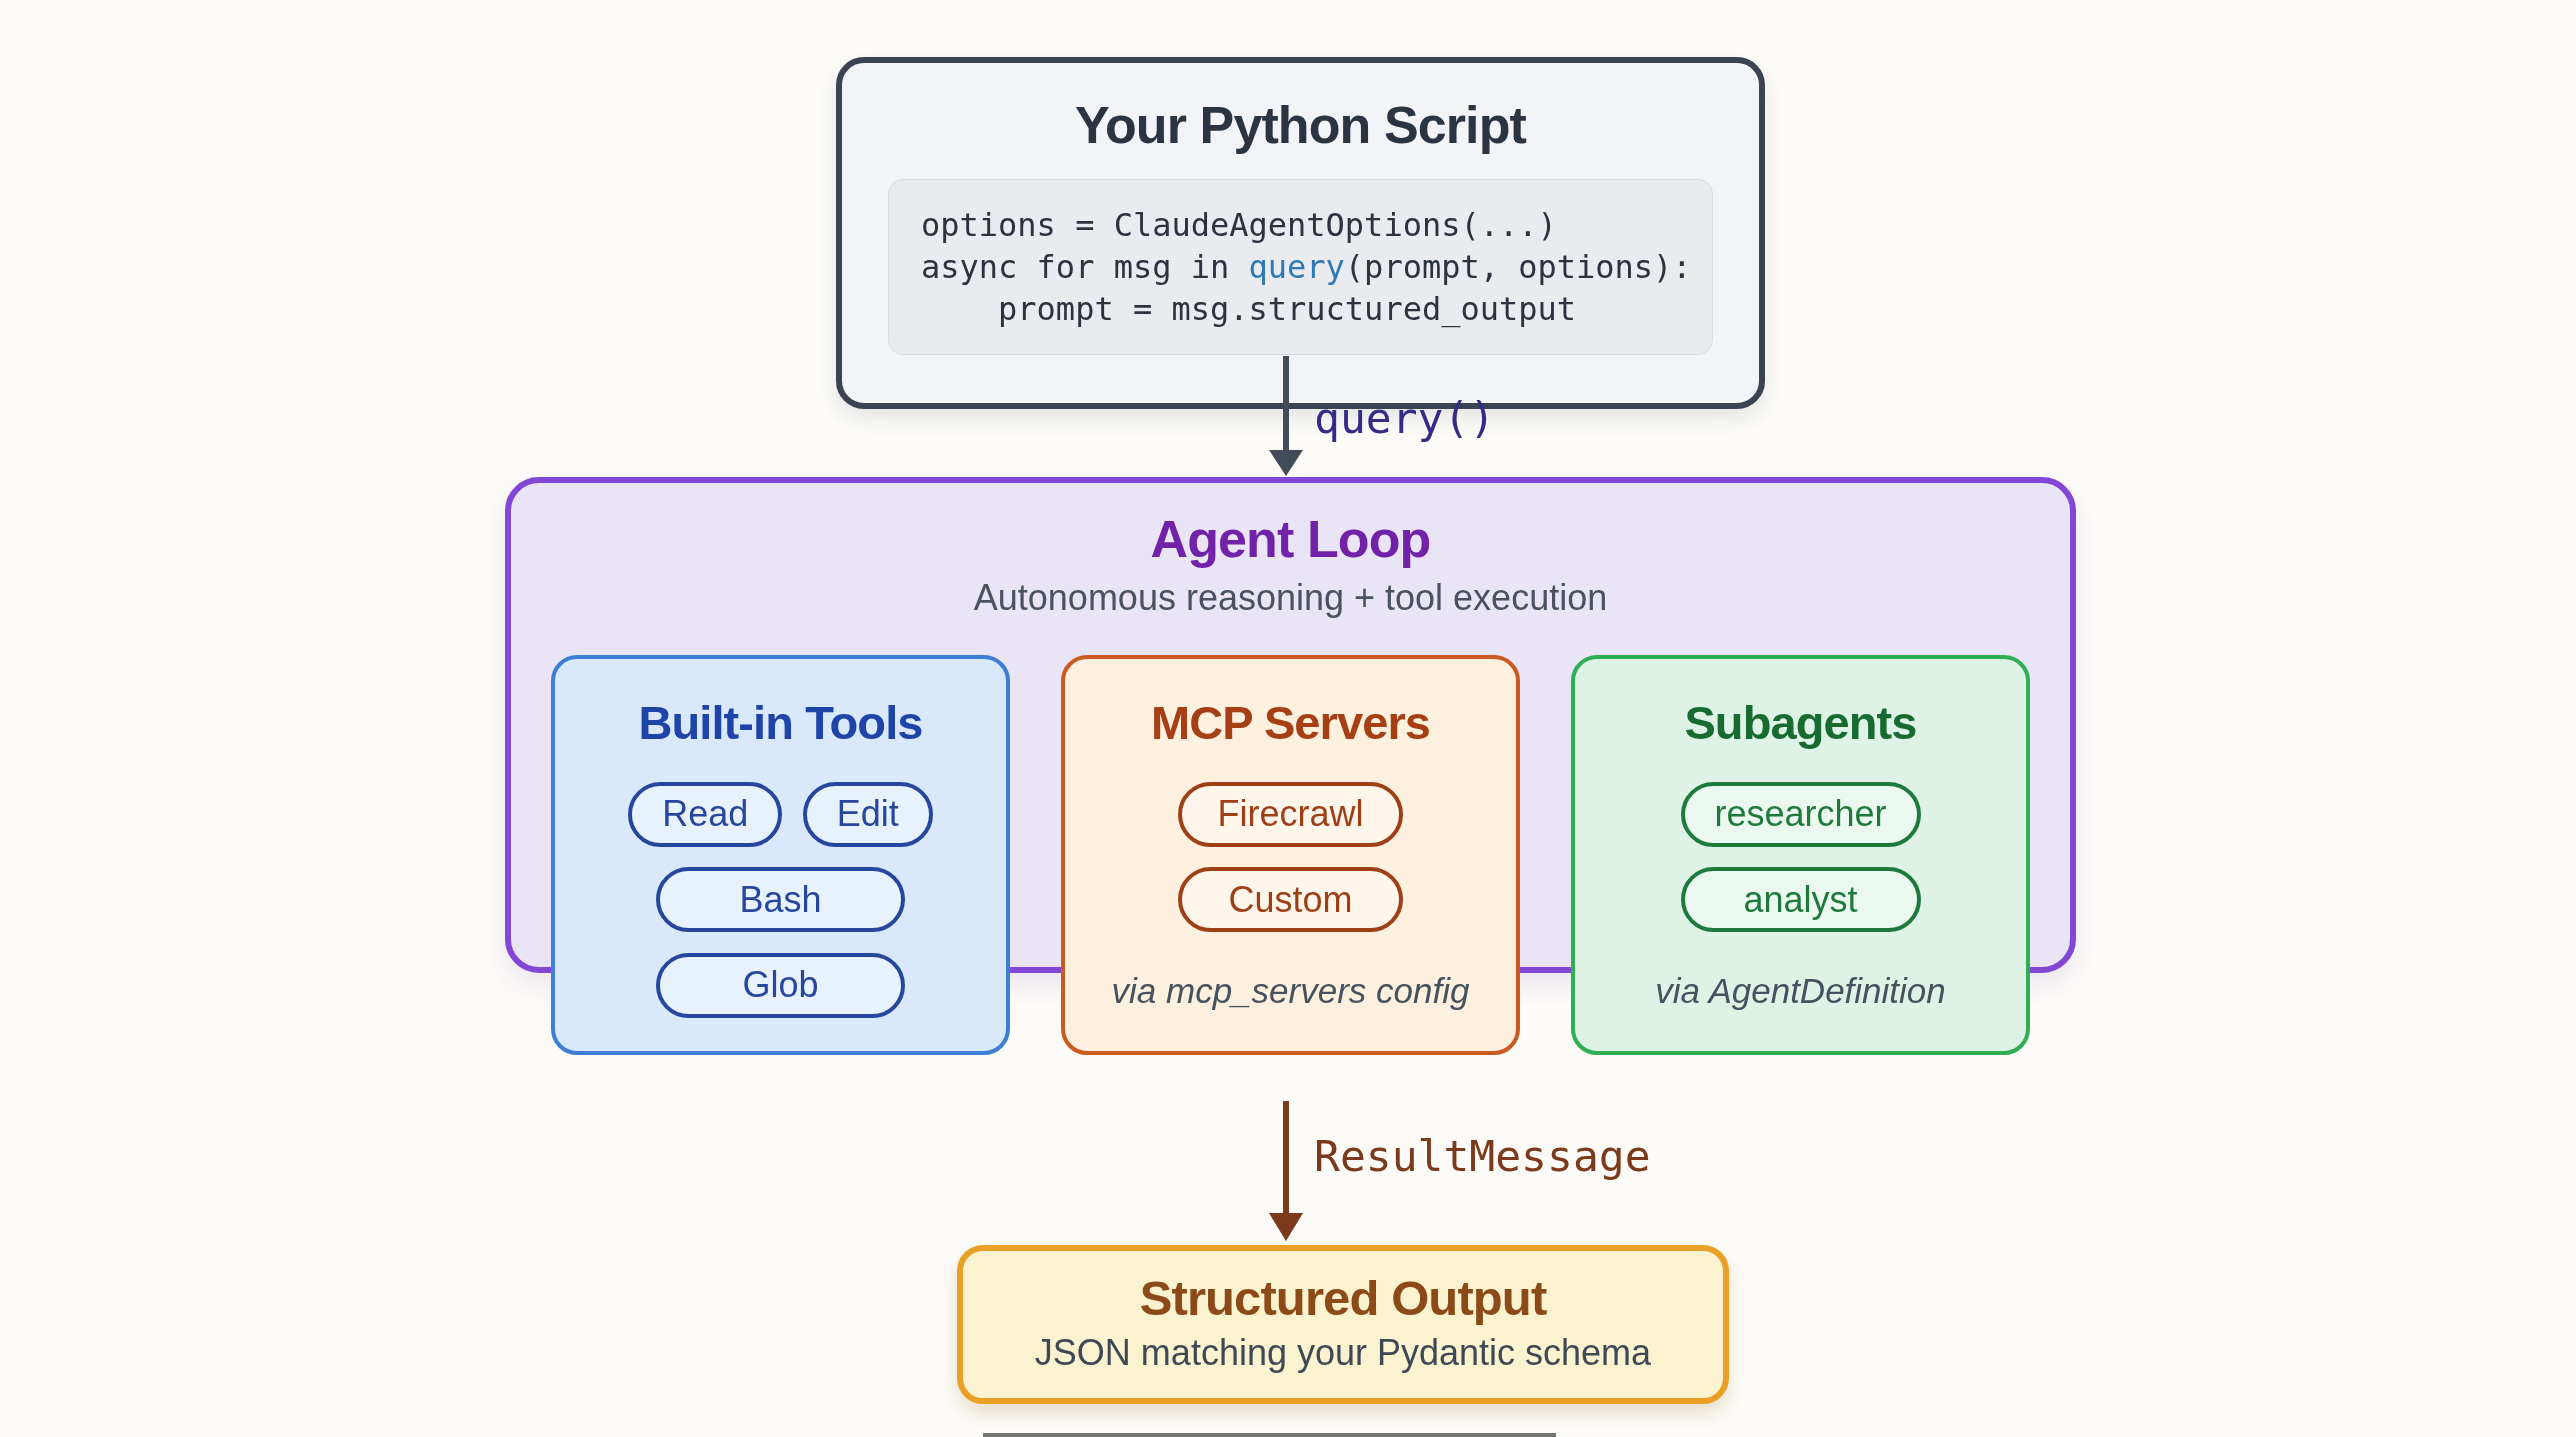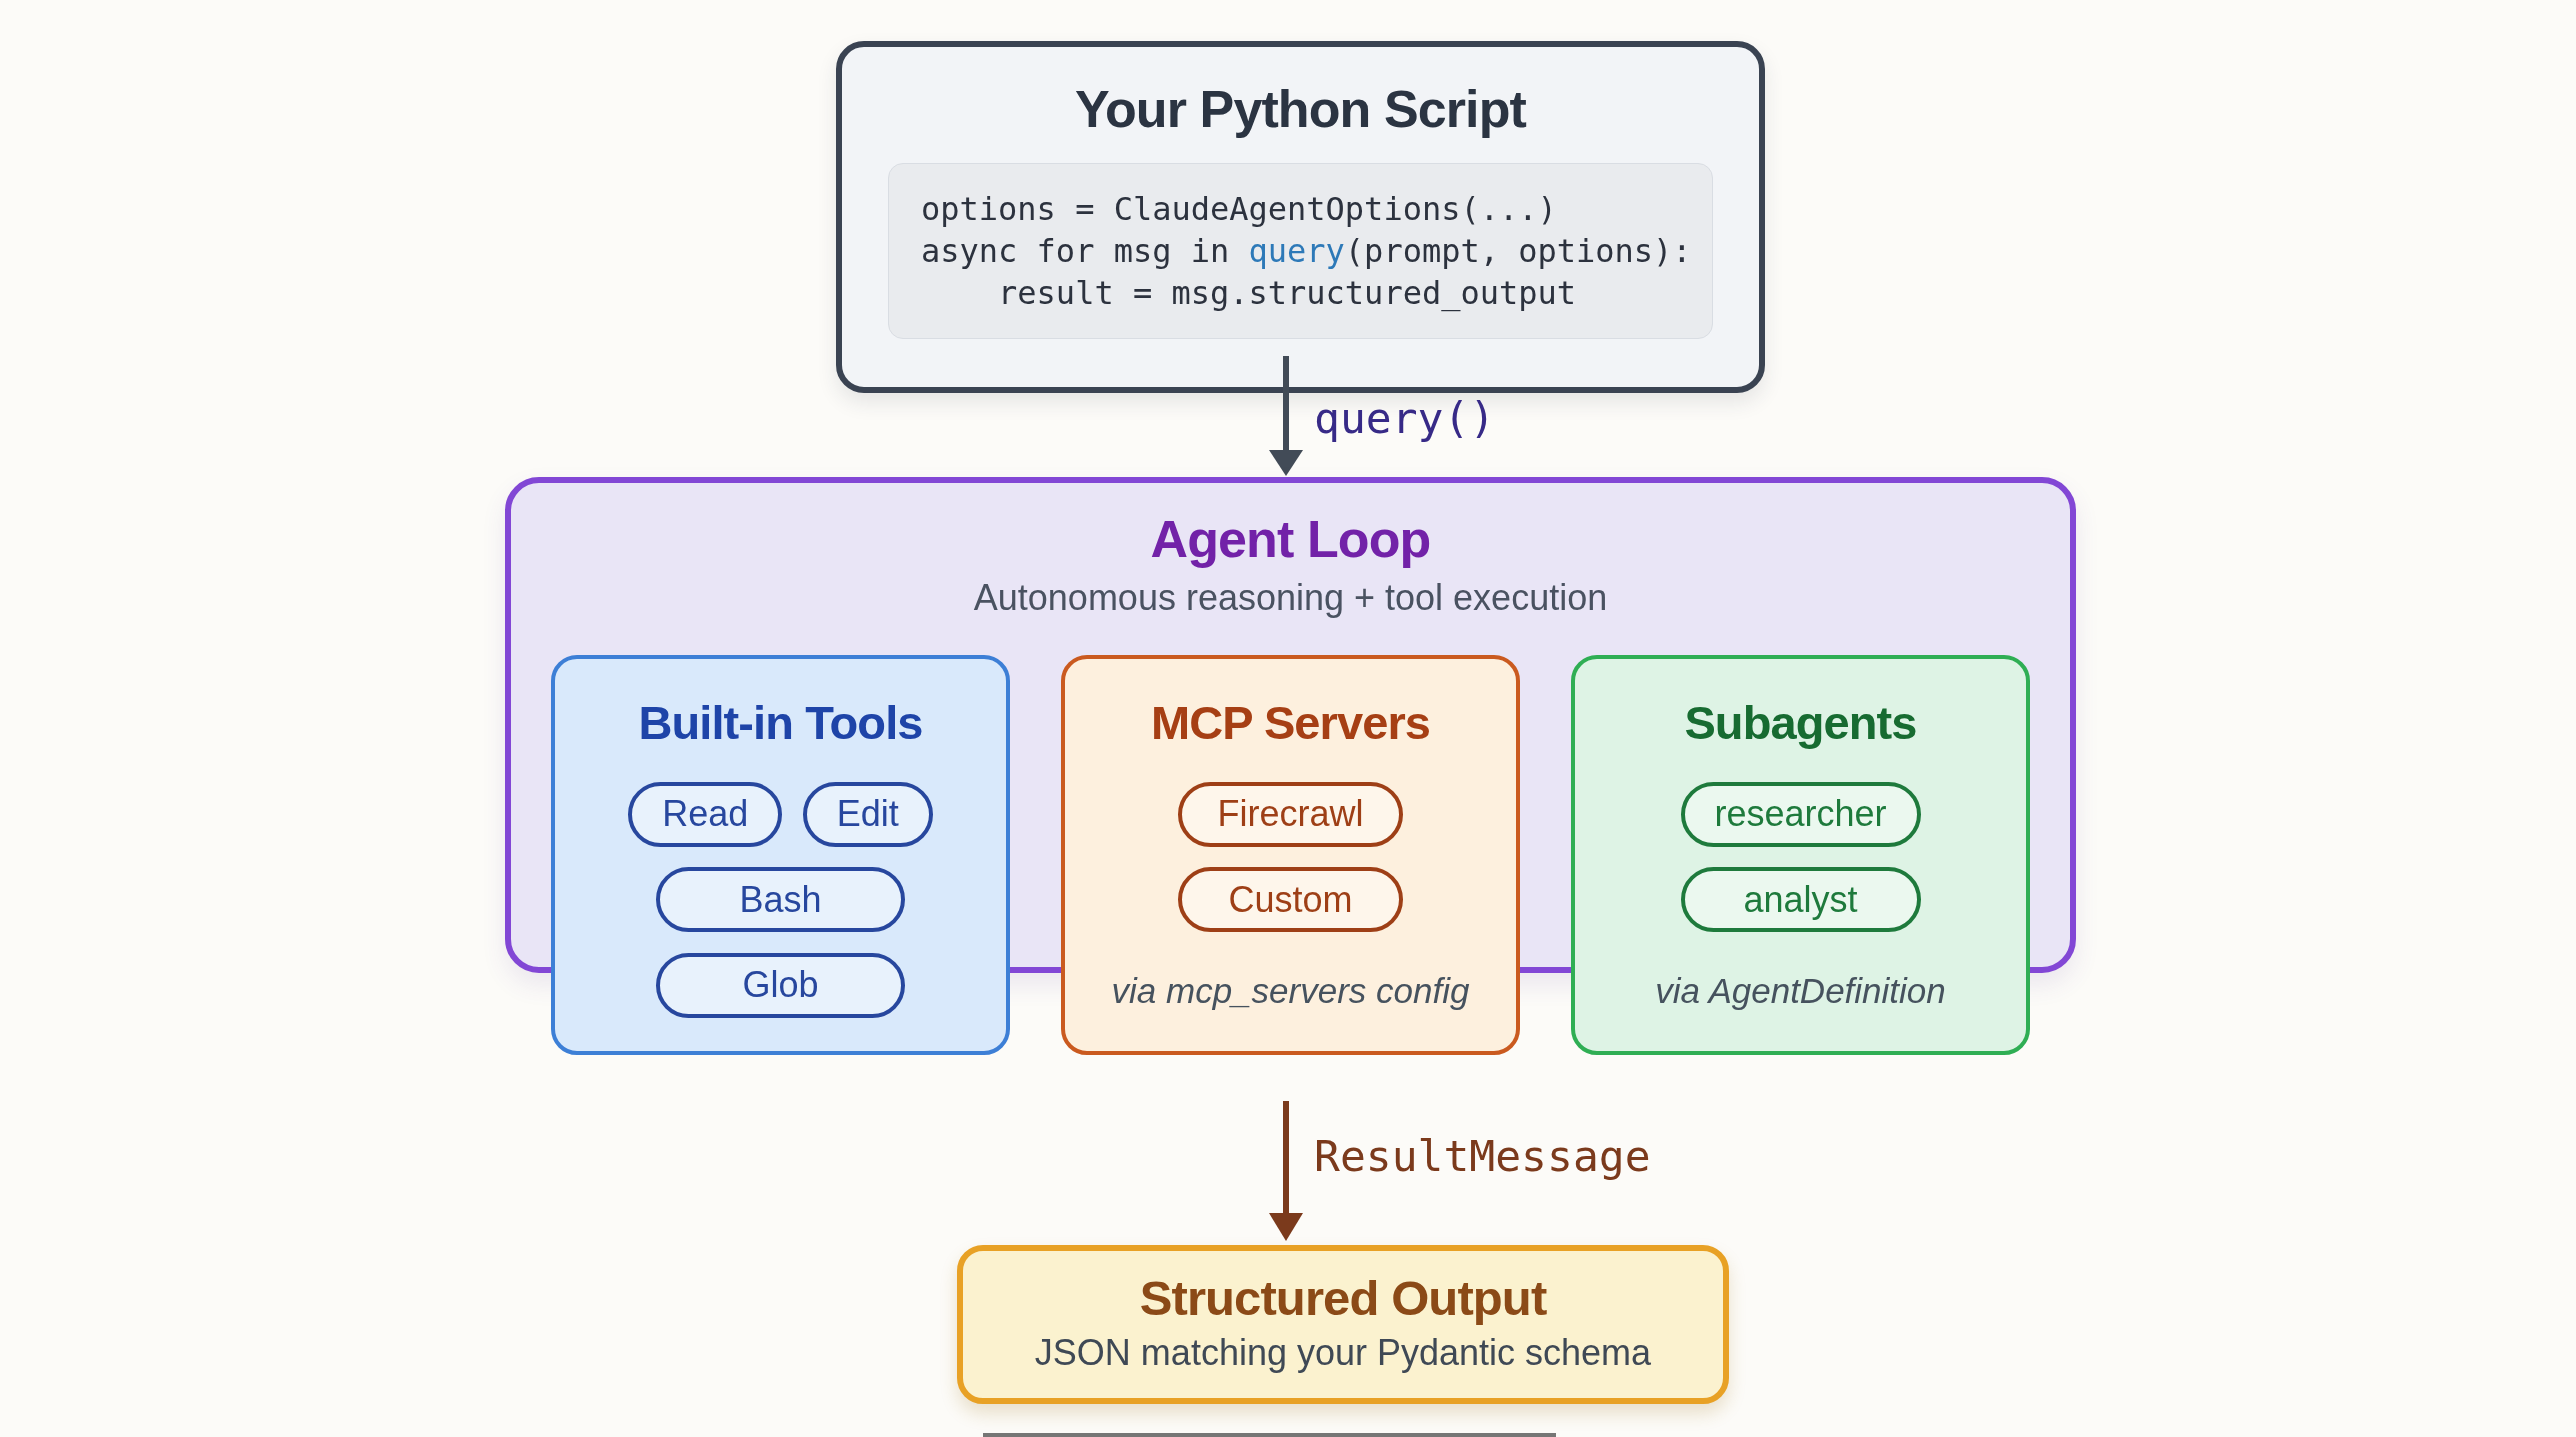--- a/index.html
+++ b/index.html
@@ -5,21 +5,21 @@
   * { box-sizing: border-box; }
   html,body { margin:0; padding:0; }
   body {
     width:2576px; height:1438px; position:relative; overflow:hidden;
     background:#fcfbf8;
     font-family:"Liberation Sans", sans-serif;
   }
 
   
   .script-box {
-    position:absolute; left:836px; top:41px; width:929px;
+    position:absolute; left:836px; top:57px; width:929px;
     background:#f2f4f7; border:6.6px solid #3a4352; border-radius:28px;
     padding:20.6px 30px 32px; text-align:center;
     box-shadow:0 9.4px 20.6px rgba(40,50,70,0.10);
   }
   .script-title { margin:11.2px 0 24px; font-size:52px; font-weight:bold; color:#2b3442; letter-spacing:-0.9px; }
   .code {
     margin:16px; background:#e9ebee; border:1.9px solid #d9dde3; border-radius:15px;
     padding:24px 32px; text-align:left;
     font-family:"DejaVu Sans Mono", monospace; font-size:32px; line-height:42px; color:#2c323e;
   }
@@ -89,21 +89,21 @@
   .output-sub { margin:0; font-size:36px; color:#3f4955; }
 
   
   .bottom-line { position:absolute; left:983px; top:1433px; width:573px; height:4.7px; background:#4a4a4a; opacity:0.75; }
 </style>
 </head>
 <body>
 
 <section class="script-box">
   <h1 class="script-title">Your Python Script</h1>
-  <pre class="code"><span class="code-line">options = ClaudeAgentOptions(...)</span><span class="code-line"><span>async for msg in </span><span class="fn">query</span><span>(prompt, options):</span></span><span class="code-line">    result = msg.structured_output</span></pre>
+  <pre class="code"><span class="code-line">options = ClaudeAgentOptions(...)</span><span class="code-line"><span>async for msg in </span><span class="fn">query</span><span>(prompt, options):</span></span><span class="code-line">    prompt = msg.structured_output</span></pre>
 </section>
 
 <div class="arrow arrow-query">
   <i class="line"></i>
   <i class="head"></i>
 </div>
 <div class="arrow-label query-label">query()</div>
 
 <section class="agent-loop">
   <h2 class="agent-title">Agent Loop</h2>

